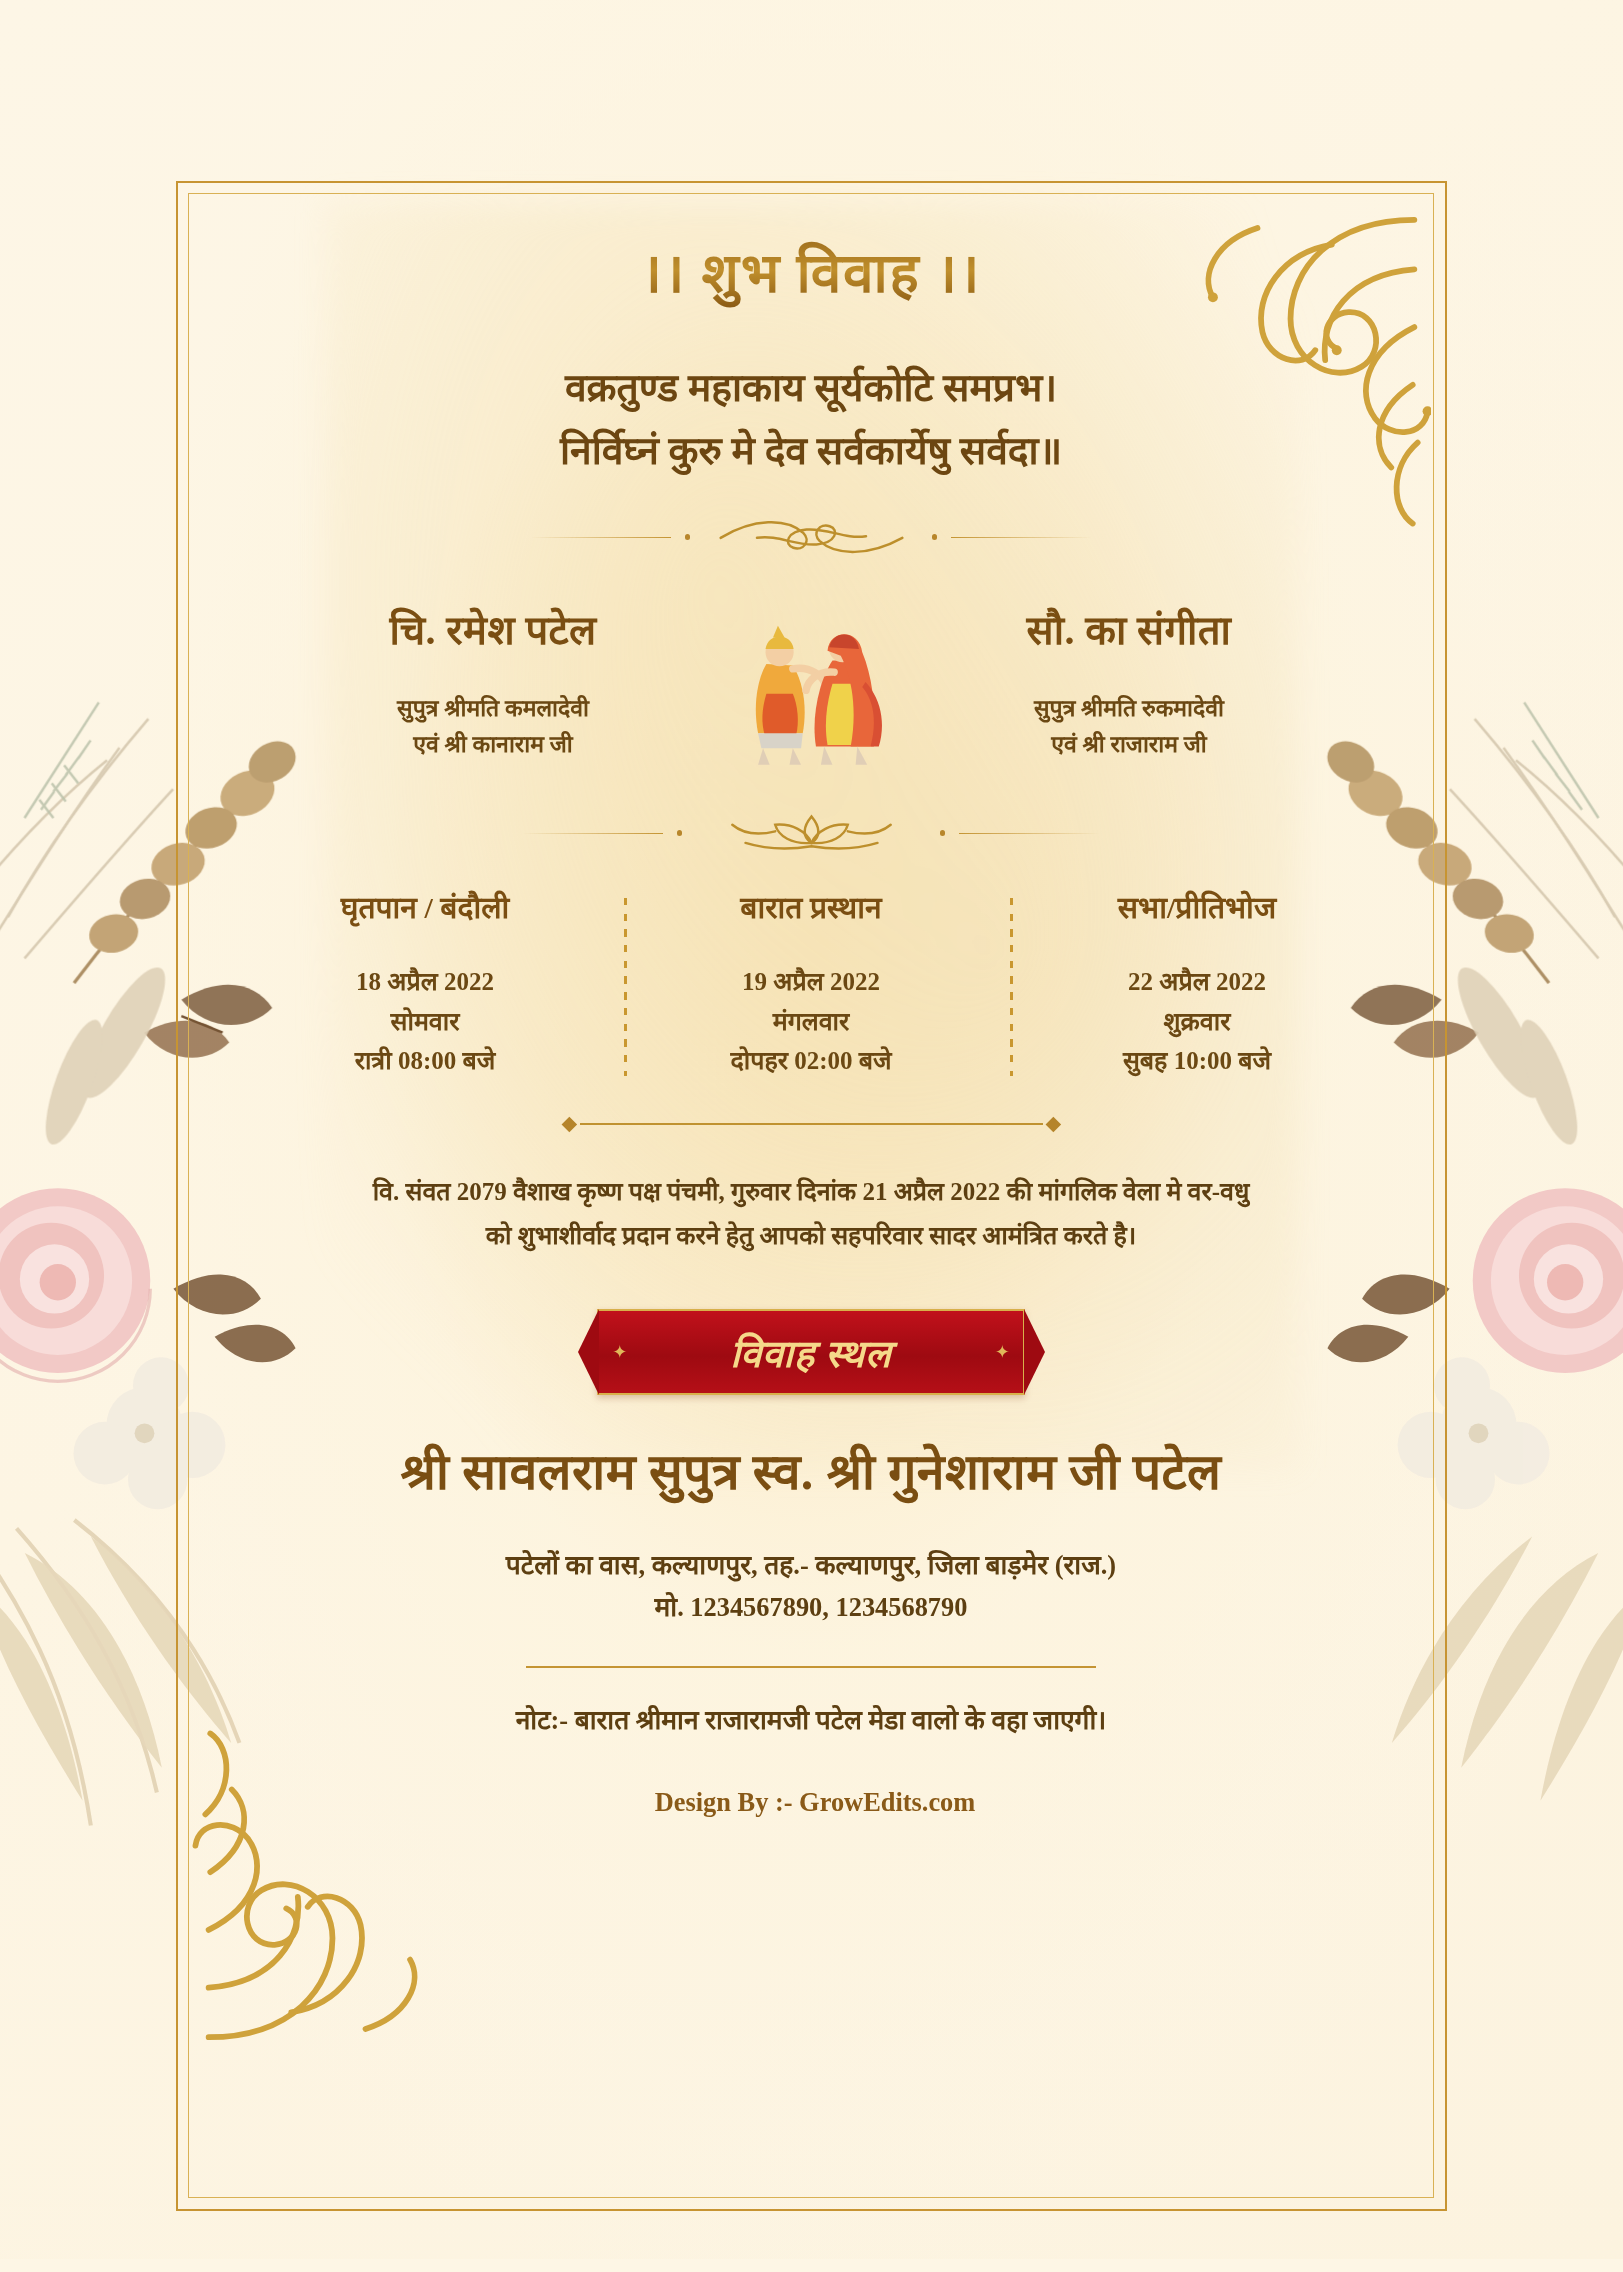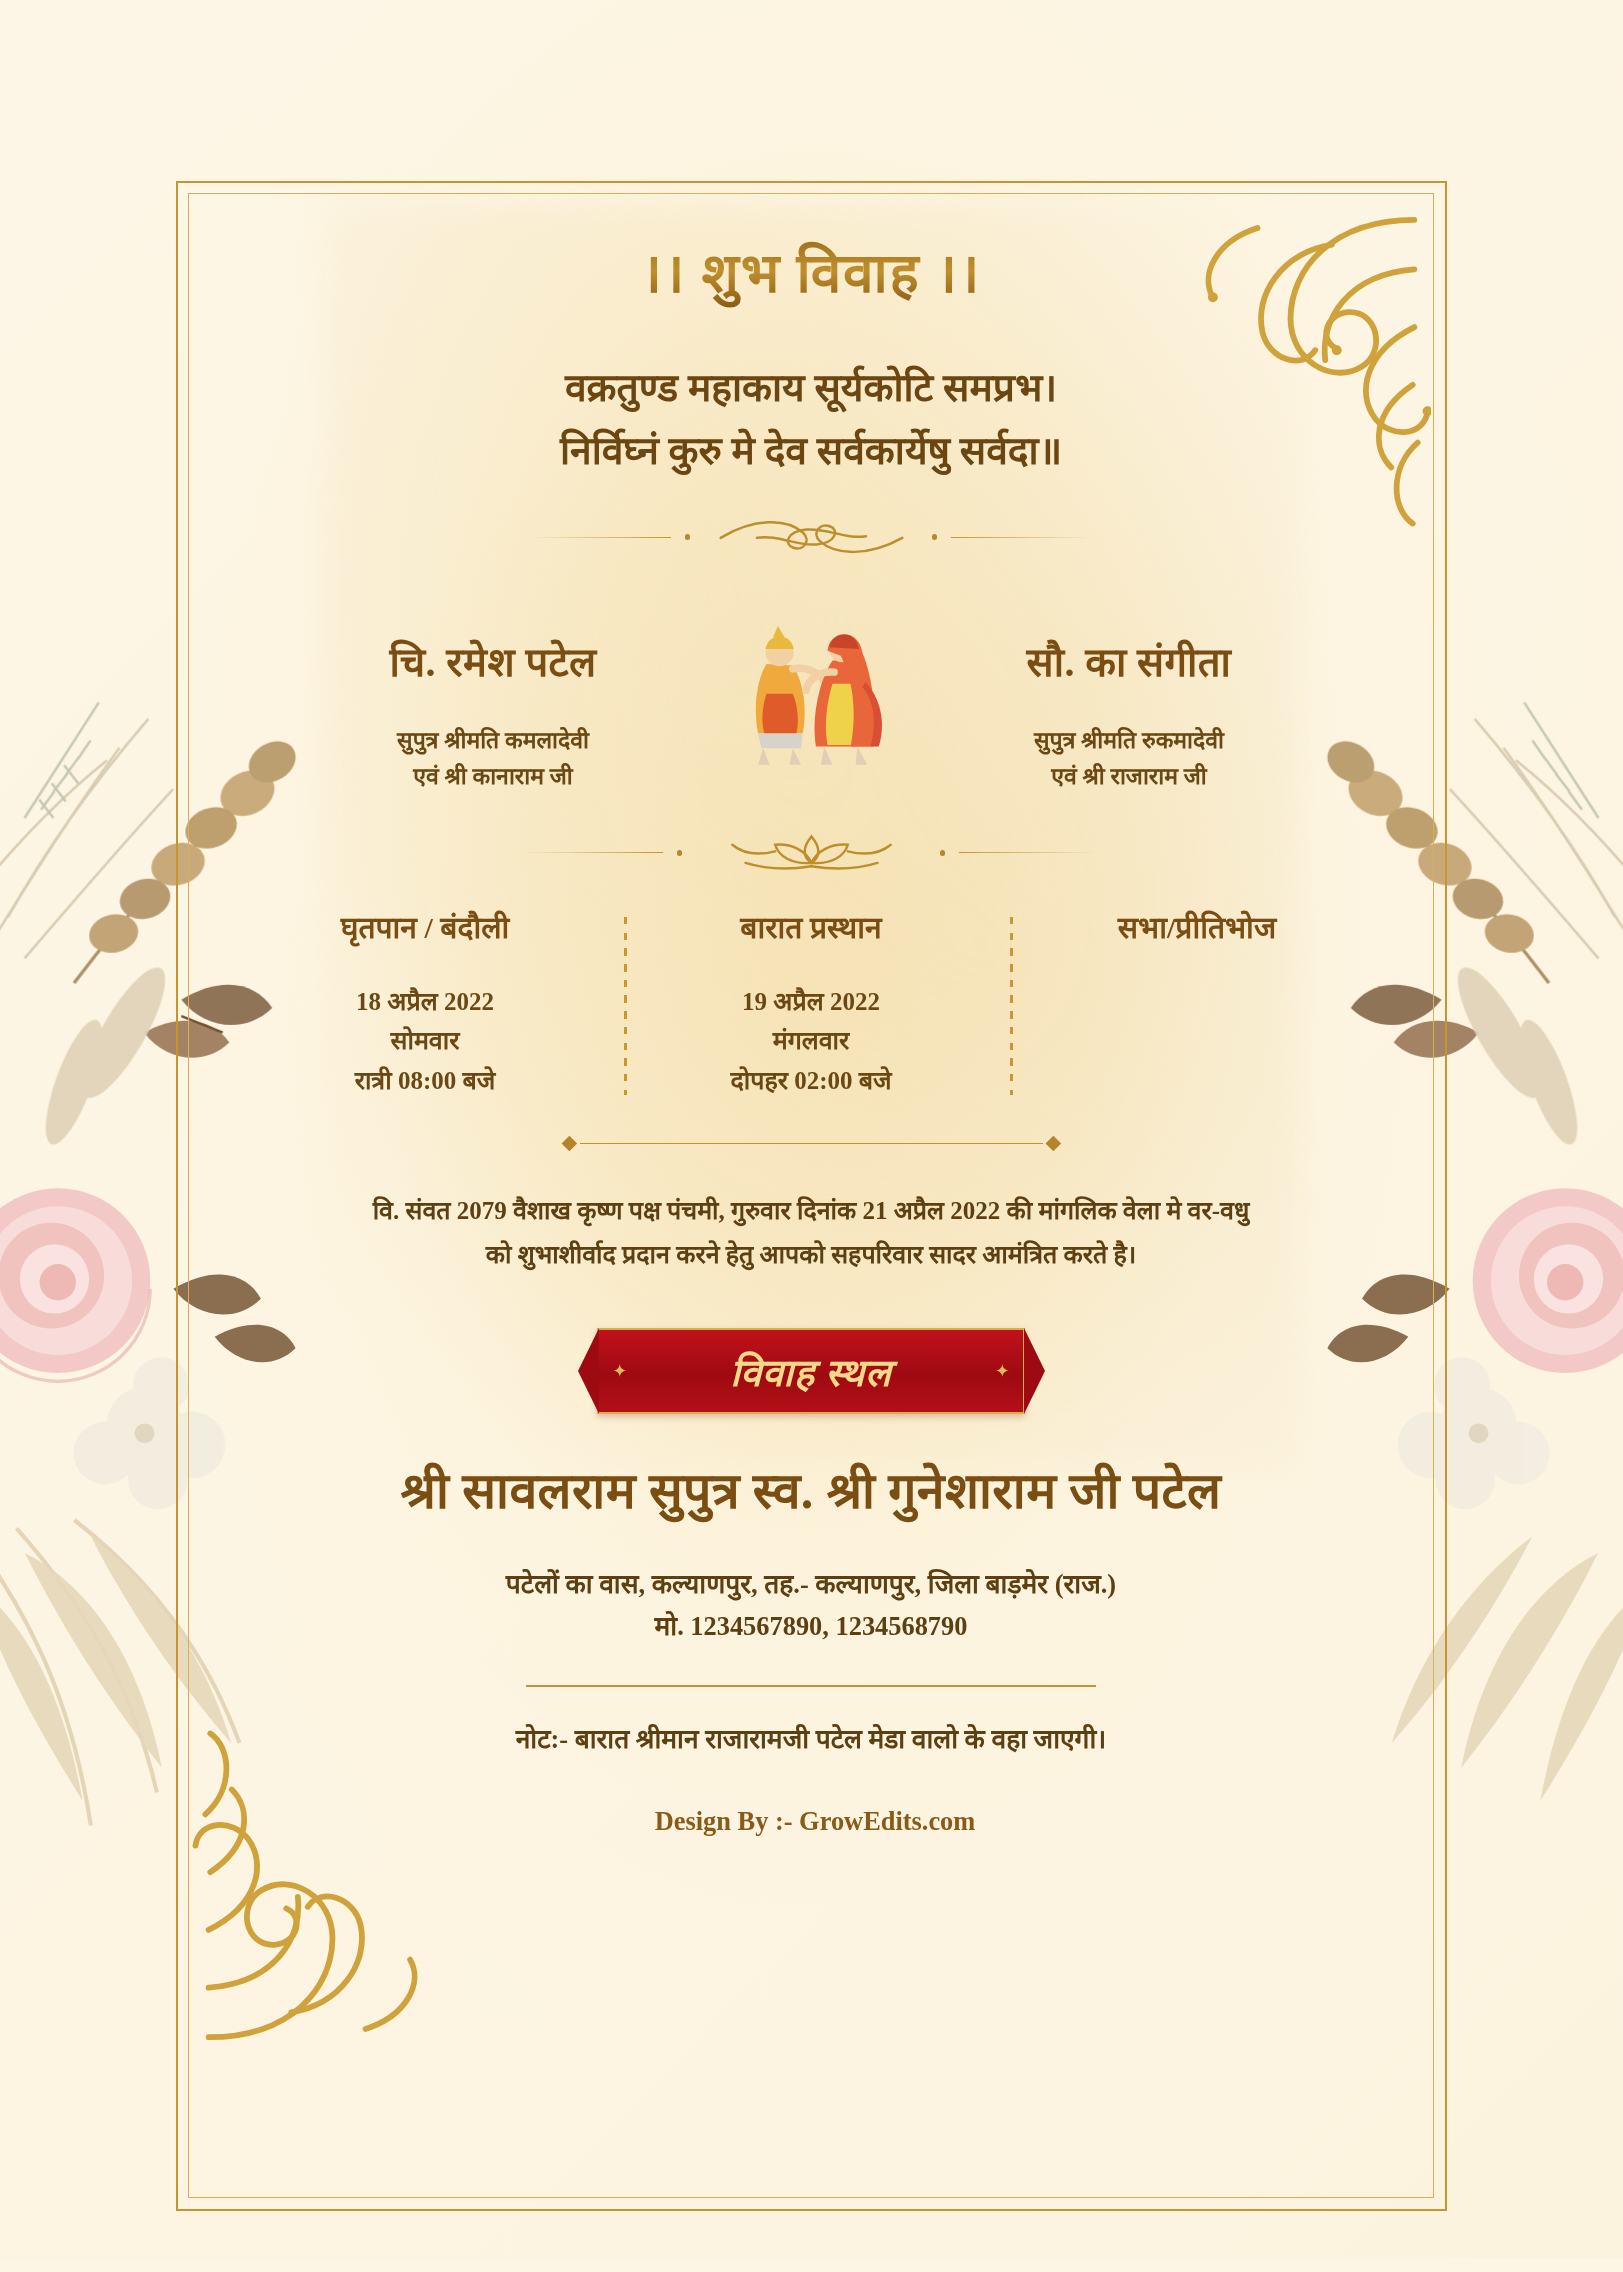--- a/index.html
+++ b/index.html
@@ -114,21 +114,20 @@
   }
   .couple-side {
     width: 388px;
   }
   .couple-name {
     font-family: "Liberation Serif", serif;
     font-size: 40px;
     font-weight: bold;
     color: #7a4e12;
     letter-spacing: 0.4px;
-    margin-top: 32px;
   }
   .couple-parents {
     margin-top: 35px;
     font-family: "Liberation Serif", serif;
     font-size: 23px;
     line-height: 1.55;
     color: #6b4813;
     font-weight: 600;
   }
   .couple-mid {
@@ -589,20 +588,25 @@
       <div class="event">
         <div class="event-title">बारात प्रस्थान</div>
         <div class="event-lines">
           <div>19 अप्रैल 2022</div>
           <div>मंगलवार</div>
           <div>दोपहर 02:00 बजे</div>
         </div>
       </div>
       <div class="event">
         <div class="event-title">सभा/प्रीतिभोज</div>
+        <div class="event-lines">
+          <div>22 अप्रैल 2022</div>
+          <div>शुक्रवार</div>
+          <div>सुबह 10:00 बजे</div>
+        </div>
       </div>
     </div>
 
     <div class="rule-diamond">
       <div class="dia"></div>
       <div class="ln"></div>
       <div class="dia"></div>
     </div>
 
     <div class="invite-text">

